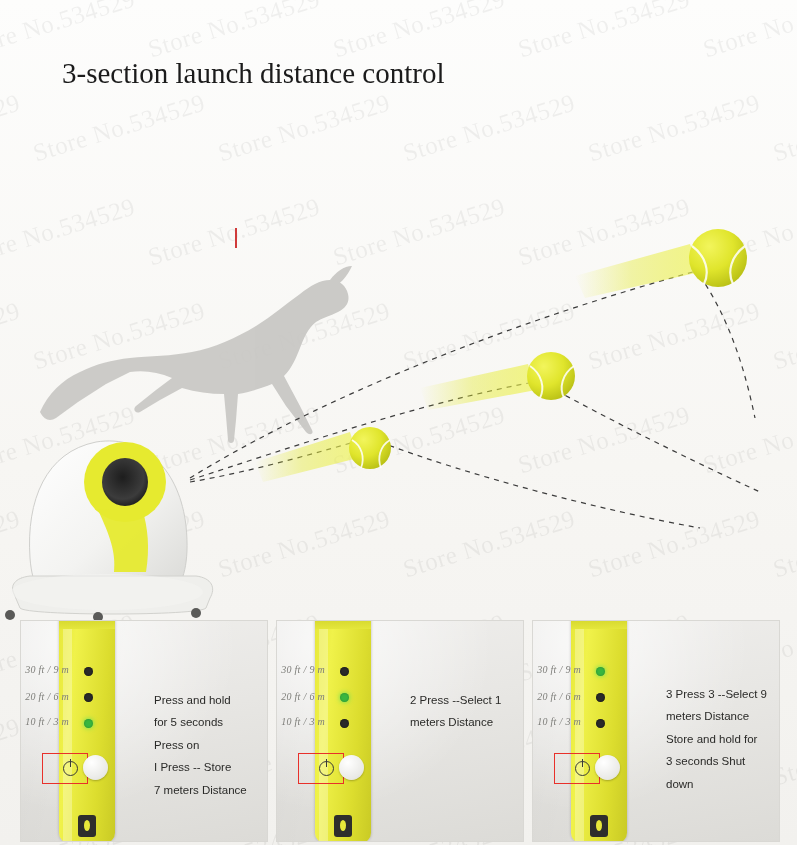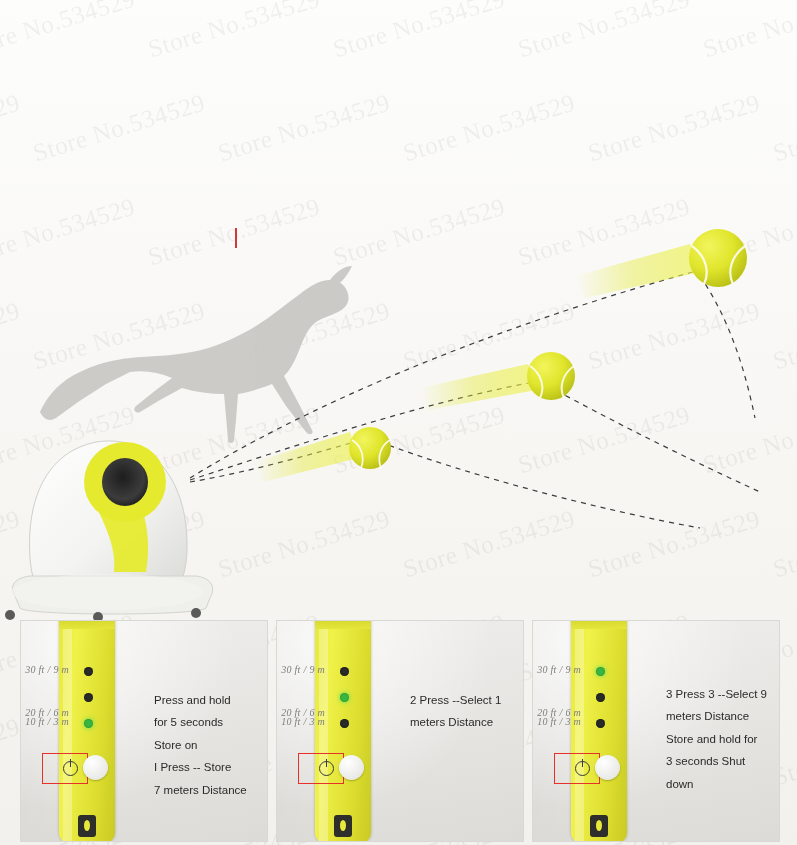--- a/index.html
+++ b/index.html
@@ -155,21 +155,21 @@
     left: -16px;
     font-family: "Liberation Serif", serif;
     font-size: 10px;
     color: #7d7d79;
     letter-spacing: 0.3px;
     width: 48px;
     text-align: right;
     font-style: italic;
   }
   .scale-label.s1 { top: 49px; }
-  .scale-label.s2 { top: 92px; }
+  .scale-label.s2 { top: 76px; }
   .scale-label.s3 { top: 101px; }
 
   .power-area {
     position: absolute;
     left: 22px;
     top: 130px;
     width: 56px;
     height: 56px;
   }
   .power-icon {
@@ -293,20 +293,21 @@
       <div class="wm" style="left: 585px; top: 738px;">Store No.534529</div>
       <div class="wm" style="left: 770px; top: 738px;">Store No.534529</div>
       <div class="wm" style="left: -40px; top: 842px;">Store No.534529</div>
       <div class="wm" style="left: 145px; top: 842px;">Store No.534529</div>
       <div class="wm" style="left: 330px; top: 842px;">Store No.534529</div>
       <div class="wm" style="left: 515px; top: 842px;">Store No.534529</div>
       <div class="wm" style="left: 700px; top: 842px;">Store No.534529</div>
     </div>
 
   <div class="headings">
+    <div class="headline">3-section launch distance control</div>
   </div>
 
   <div class="illus">
     <svg width="797" height="440" viewBox="0 0 797 440">
       <defs>
         <radialGradient id="ballGrad" cx="35%" cy="30%" r="75%">
           <stop offset="0%" stop-color="#f2f55c"></stop>
           <stop offset="55%" stop-color="#e0e52c"></stop>
           <stop offset="100%" stop-color="#b9c015"></stop>
         </radialGradient>
@@ -431,21 +432,21 @@
           <div class="power-area">
             <div class="power-icon"></div>
             <div class="power-box"></div>
             <div class="big-button"></div>
           </div>
           <div class="logo"></div>
         </div>
         <div class="panel-caption">
           <div>Press and hold</div>
           <div>for 5 seconds</div>
-          <div>Store on</div>
+          <div>Press on</div>
           <div>I Press -- Store</div>
           <div>7 meters Distance</div>
         </div>
       </div>
       <div class="panel panel-2">
         <div class="paper-shadow"></div>
         <div class="remote">
           <div class="body"></div>
           <div class="notch"></div>
           <div class="led l1"></div>

